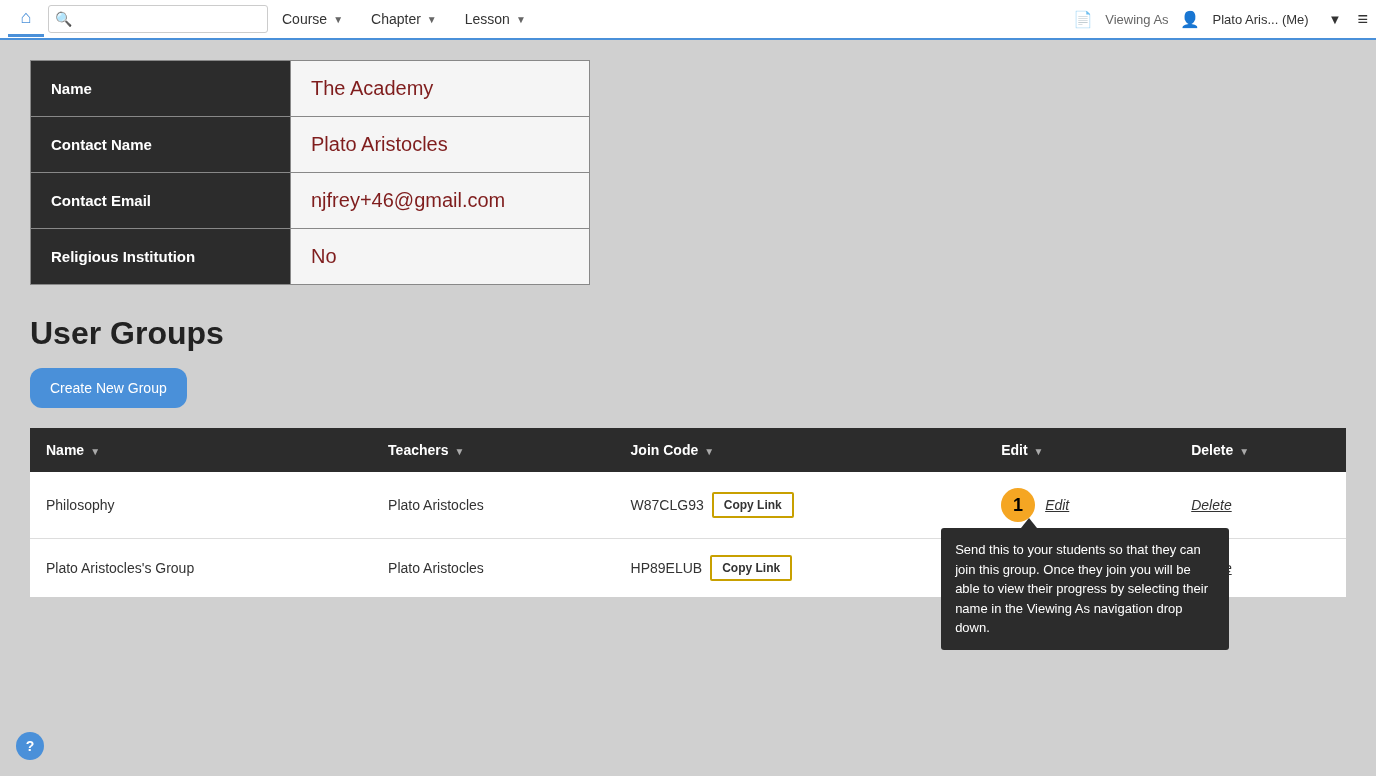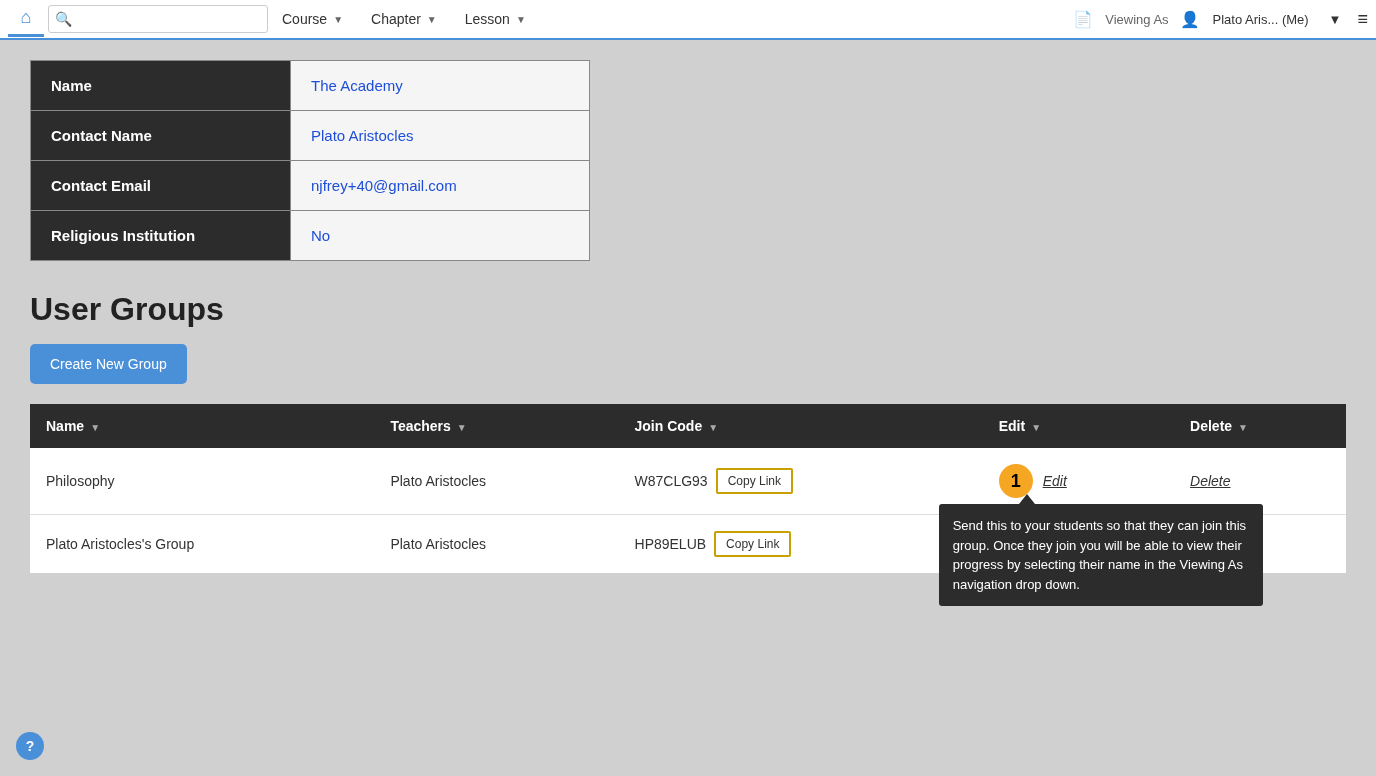--- a/index.html
+++ b/index.html
@@ -69,39 +69,39 @@
     }
     .info-table .label-cell {
       background: #2c2c2c;
       color: #fff;
       font-weight: bold;
       font-size: 15px;
       width: 260px;
     }
     .info-table .value-cell {
       background: #f5f5f5;
-      font-size: 15px;
-      color: #1d4ed8;
+      font-size: 20px;
+      color: #7f1d1d;
     }
 
     
     .section-title {
       font-size: 32px;
       font-weight: bold;
       color: #222;
       margin-bottom: 16px;
     }
 
     .create-btn {
       background: #4a90d9;
       color: #fff;
       border: none;
       padding: 12px 20px;
       font-size: 14px;
-      border-radius: 5px;
+      border-radius: 12px;
       cursor: pointer;
       margin-bottom: 20px;
       display: inline-block;
     }
 
     
     .groups-table {
       width: 100%;
       border-collapse: collapse;
       background: #fff;
@@ -138,20 +138,21 @@
     }
     .copy-link-btn {
       border: 2px solid #c8a000;
       background: #fff;
       color: #333;
       padding: 4px 10px;
       font-size: 12px;
       cursor: pointer;
       border-radius: 2px;
       white-space: nowrap;
+      font-weight: bold;
     }
 
     .badge-circle {
       background: #f5a623;
       color: #000;
       border-radius: 50%;
       width: 34px; height: 34px;
       display: flex; align-items: center; justify-content: center;
       font-weight: bold;
       font-size: 18px;
@@ -180,21 +181,21 @@
       position: relative;
     }
     .tooltip-box {
       position: absolute;
       top: 40px;
       left: -60px;
       background: #2c2c2c;
       color: #fff;
       font-size: 13px;
       padding: 12px 14px;
-      width: 324px;
+      width: 288px;
       border-radius: 3px;
       z-index: 200;
       line-height: 1.5;
     }
     .tooltip-box::before {
       content: '';
       position: absolute;
       top: -10px;
       left: 80px;
       border-width: 0 8px 10px 8px;
@@ -259,21 +260,21 @@
         <tr>
     <td class="label-cell">Name</td>
     <td class="value-cell">The Academy</td>
   </tr>
         <tr>
     <td class="label-cell">Contact Name</td>
     <td class="value-cell">Plato Aristocles</td>
   </tr>
         <tr>
     <td class="label-cell">Contact Email</td>
-    <td class="value-cell">njfrey+40@gmail.com</td>
+    <td class="value-cell">njfrey+46@gmail.com</td>
   </tr>
         <tr>
     <td class="label-cell">Religious Institution</td>
     <td class="value-cell">No</td>
   </tr>
       </tbody>
   </table>
 
   
   <div class="section-title">User Groups</div>

